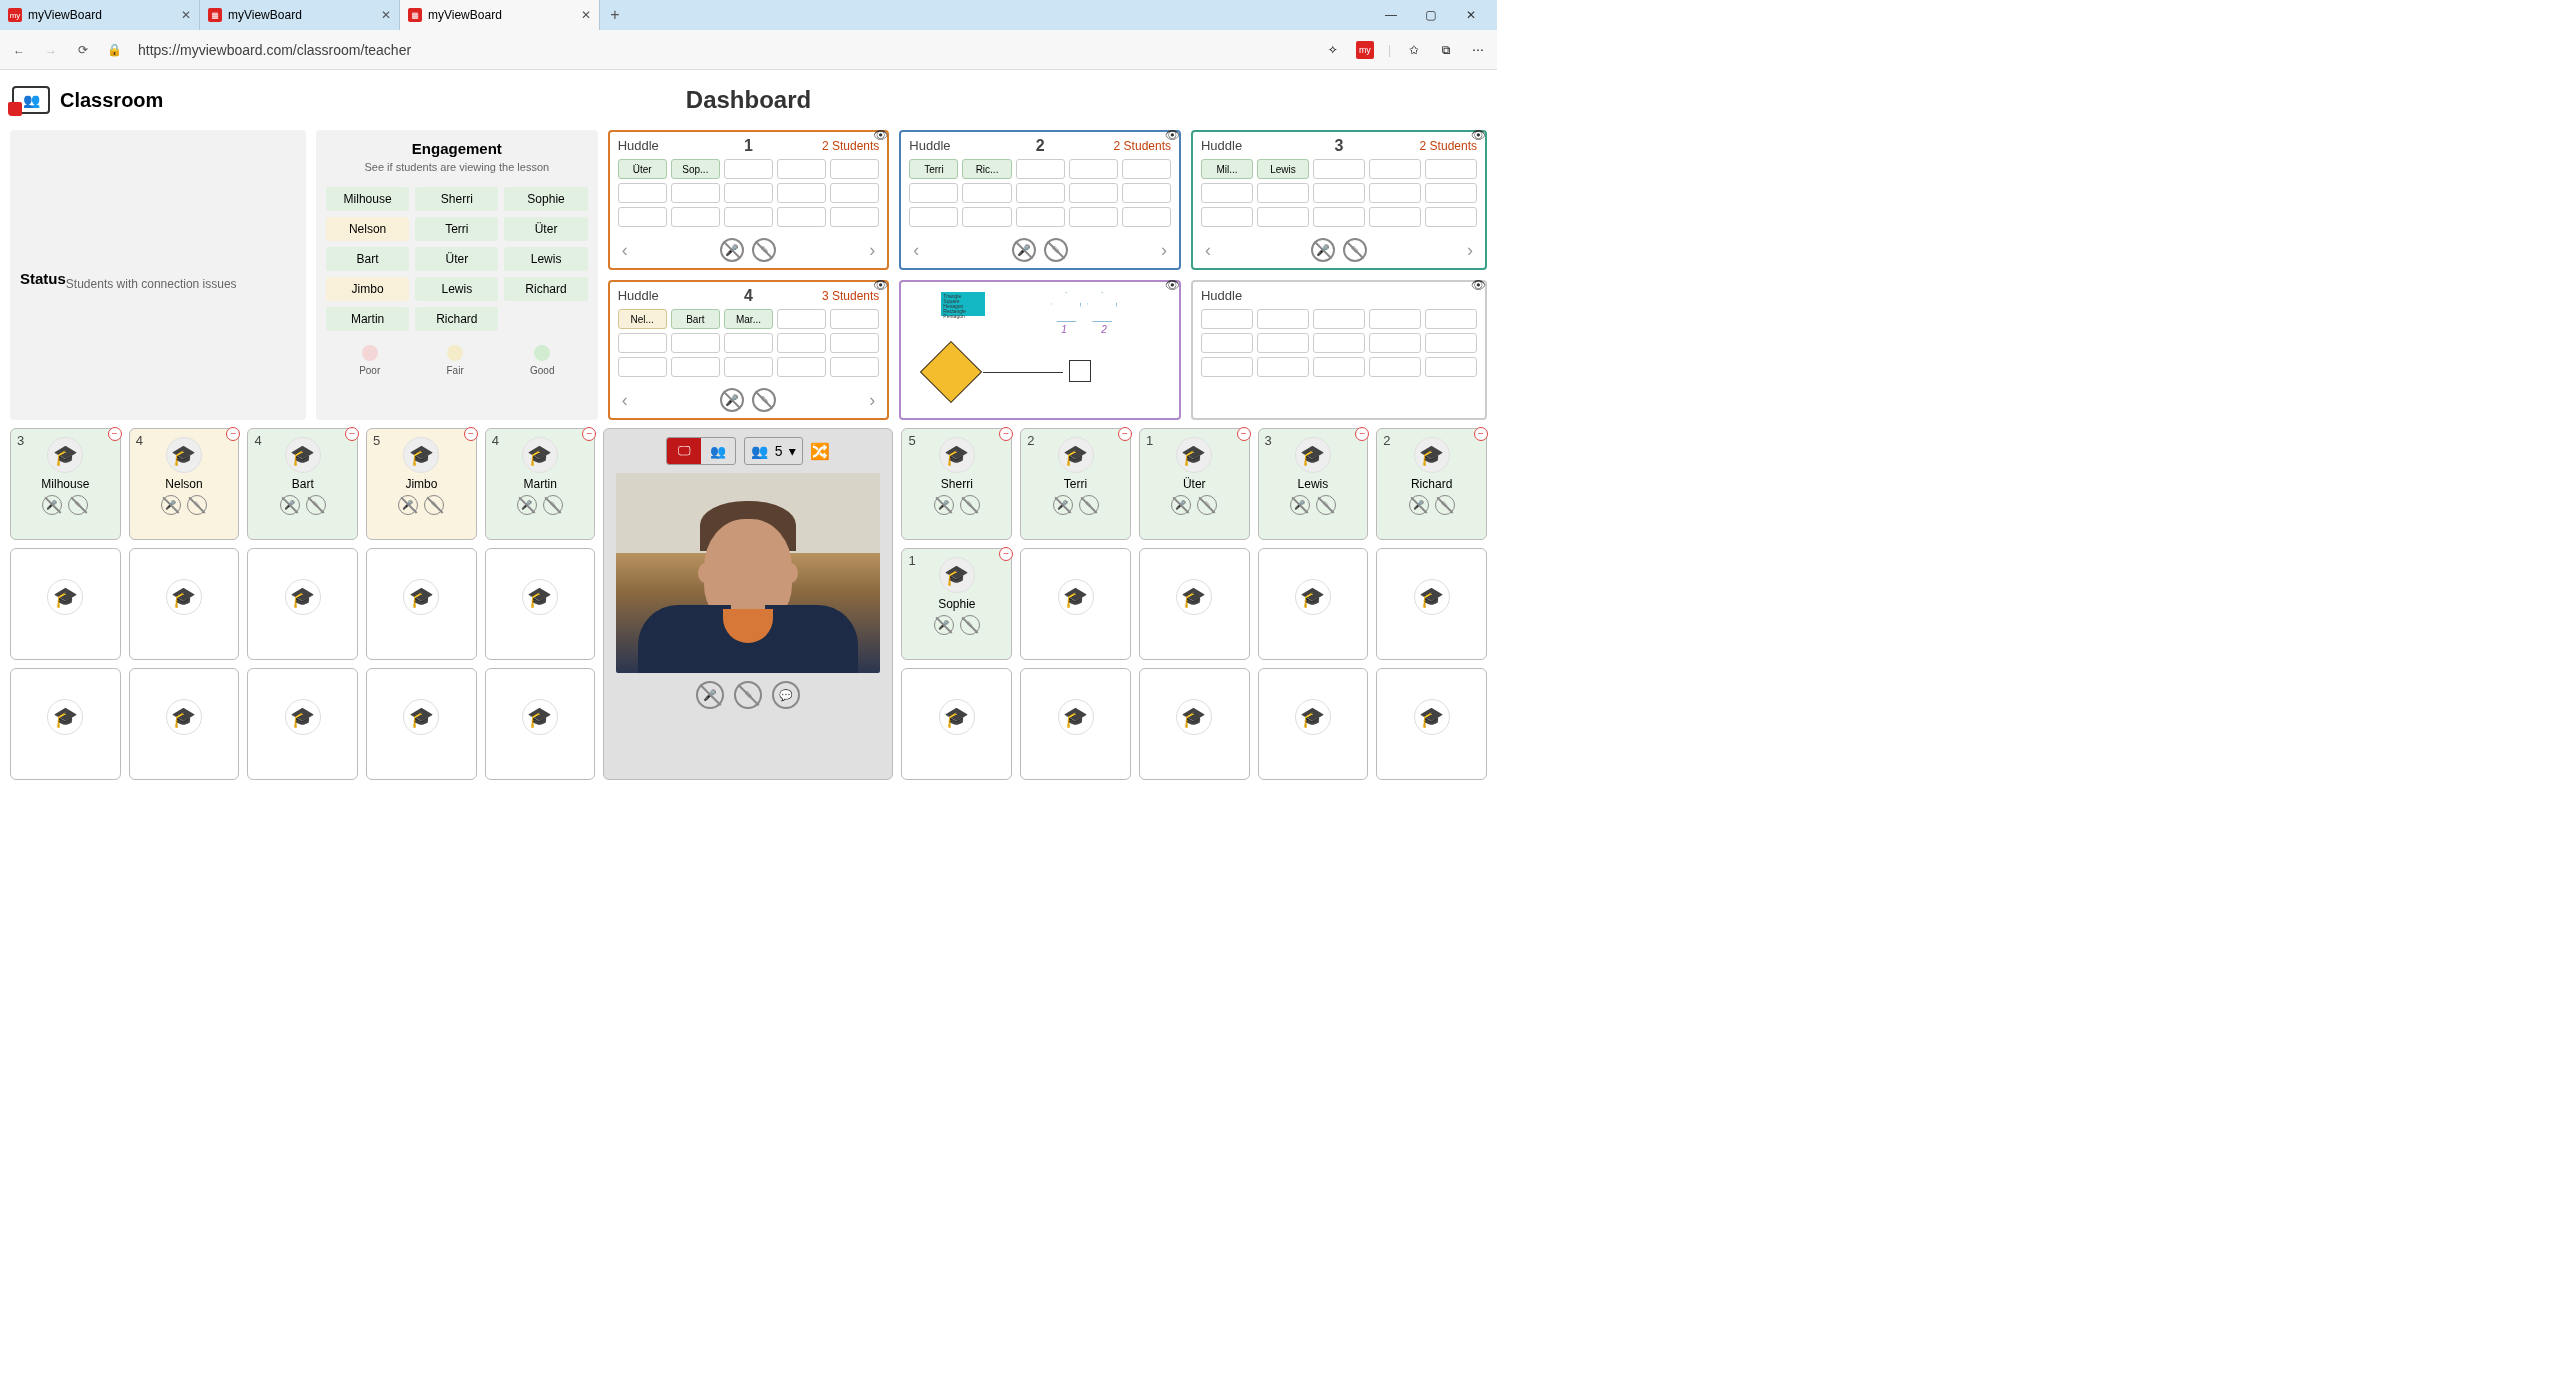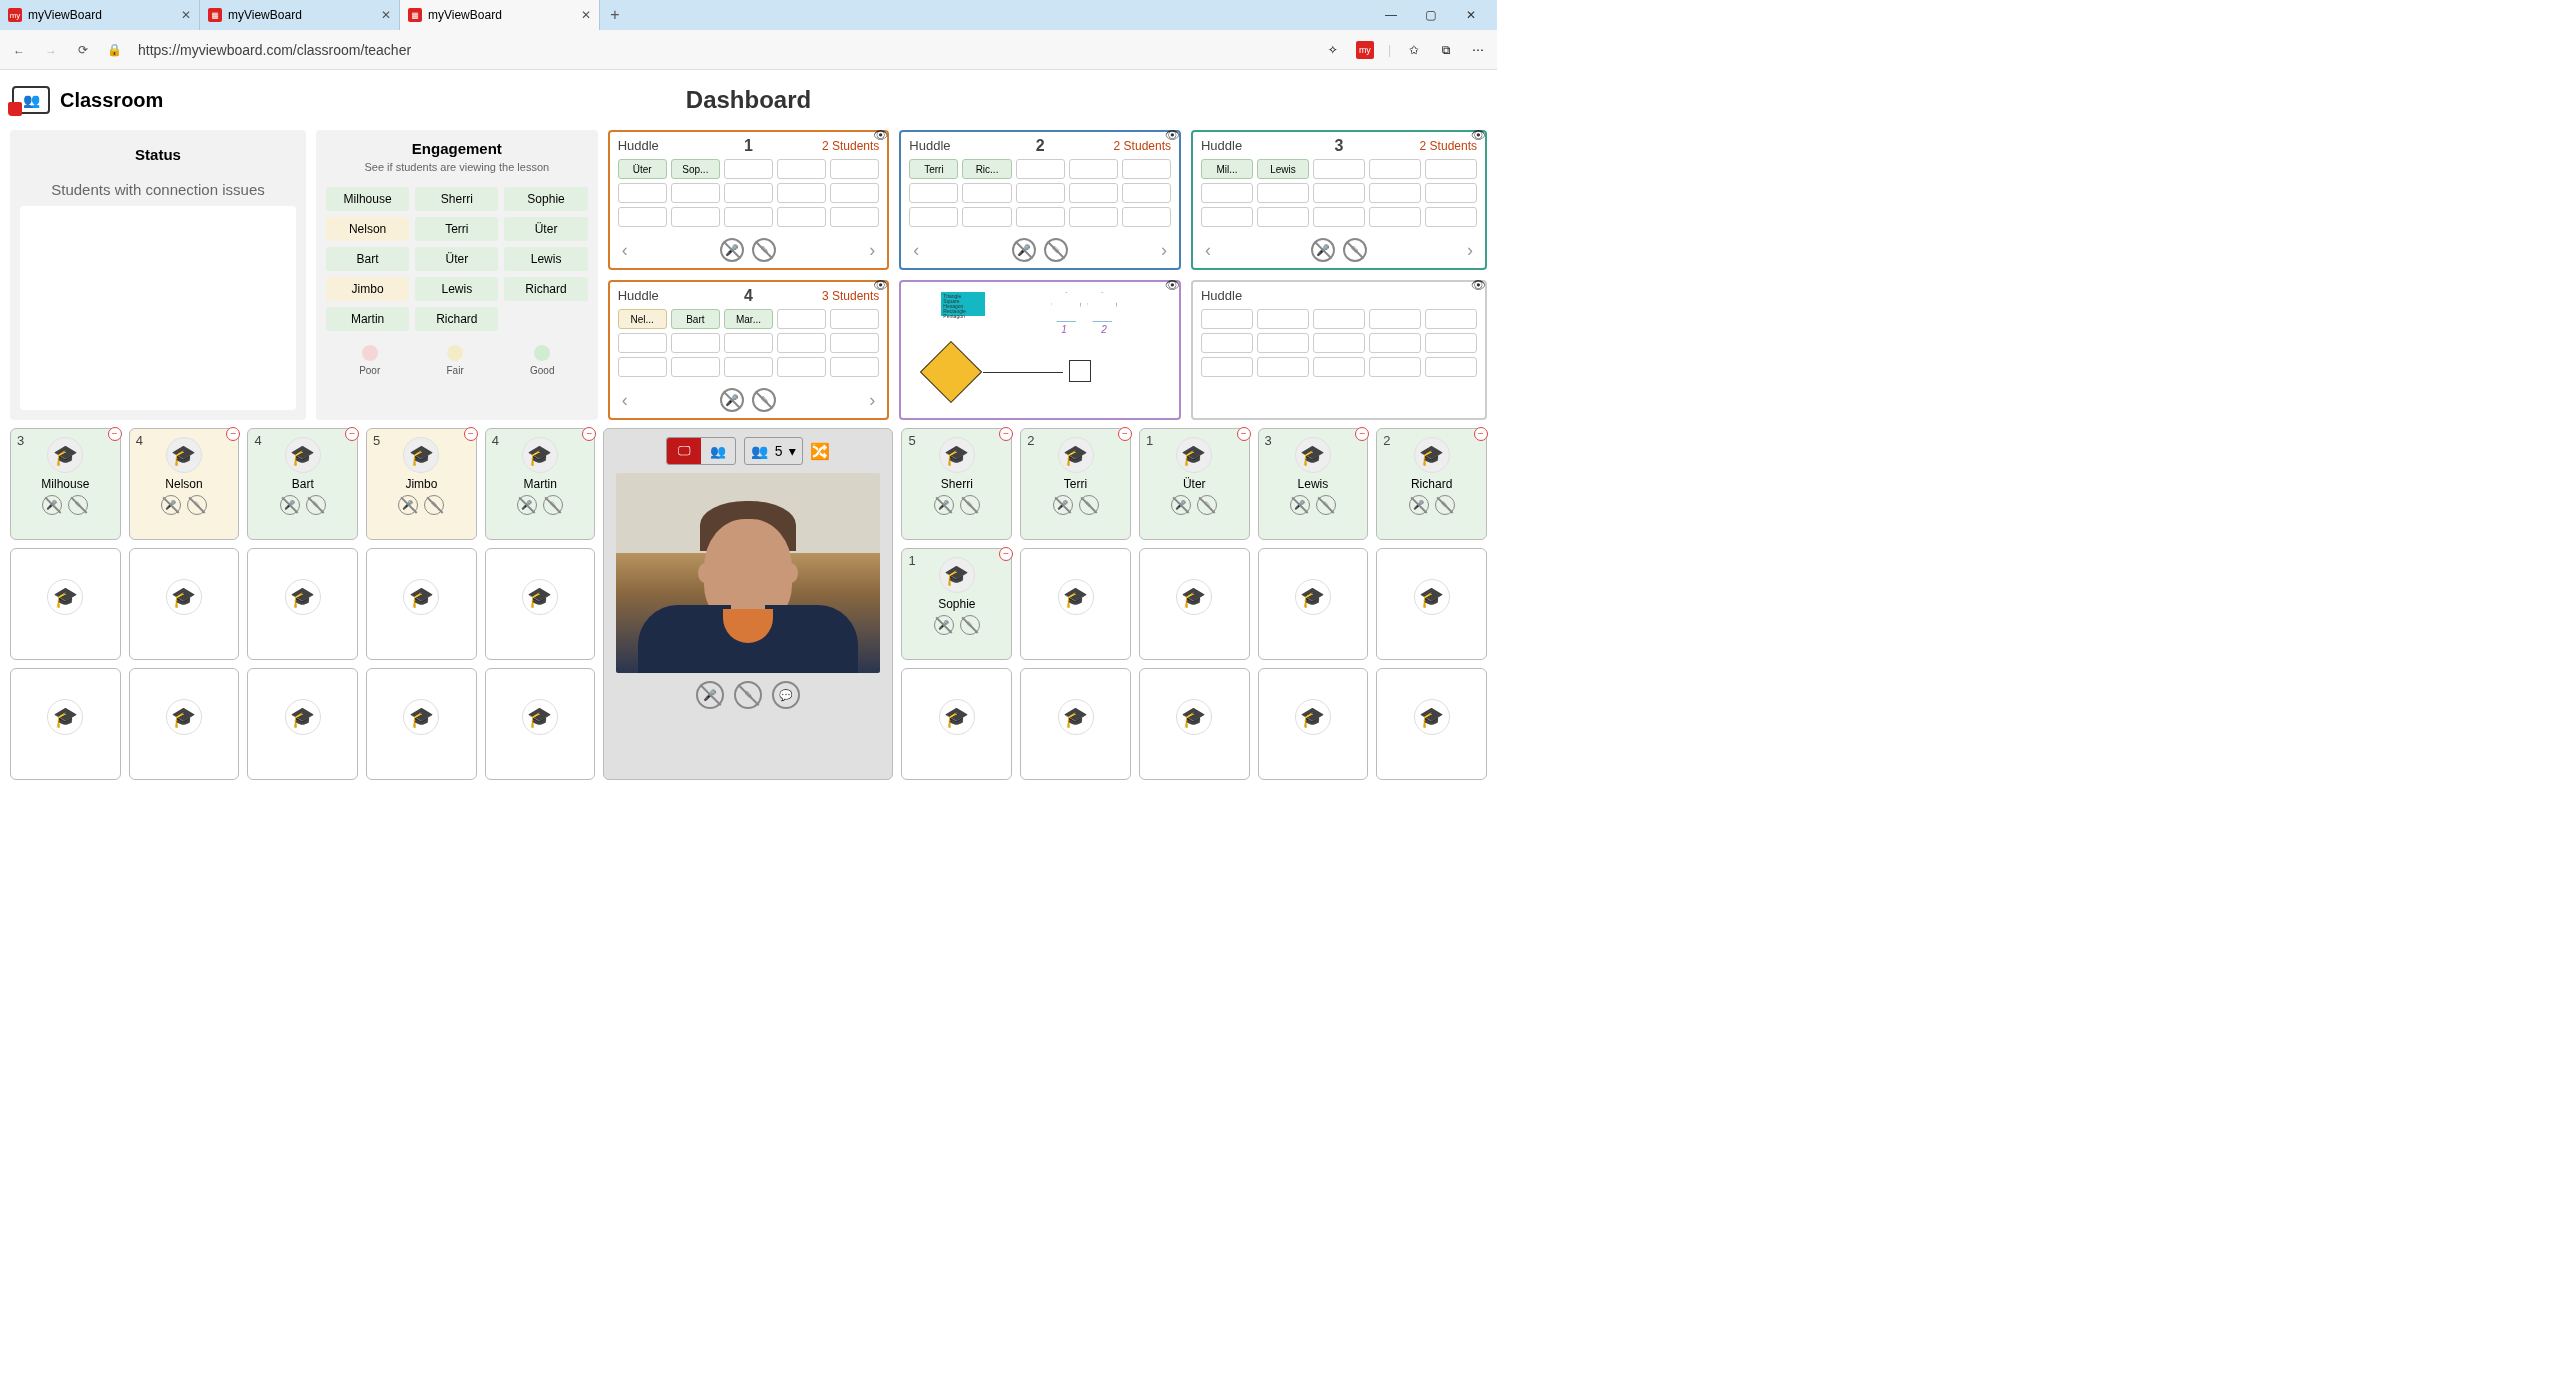--- a/index.html
+++ b/index.html
@@ -27,23 +27,23 @@
 .app-header { height: 60px; display:flex; align-items:center; padding: 0 12px; position:relative;}
 .logo-box { display:flex; align-items:center; gap:10px;}
 .logo-icon { width:38px; height:28px; border:2px solid #333; border-radius:4px; position:relative; display:flex; align-items:center; justify-content:center; background:#fff;}
 .logo-icon::after { content:''; position:absolute; left:-6px; bottom:-4px; width:14px; height:14px; background:#d22; border-radius:2px 2px 2px 4px; }
 .logo-people { font-size:14px; color:#333; letter-spacing:-2px;}
 .classroom-title { font-size:20px; font-weight:bold;}
 .dashboard-title { position:absolute; left:50%; transform:translateX(-50%); font-size:24px; font-weight:600; color:#333;}
 
 .content { display:grid; grid-template-columns: 296px 1fr 1fr 1fr 296px; grid-template-rows: auto auto; gap: 10px; padding: 0 10px;}
 .panel { background:#f2f2f2; border-radius:4px; padding:10px; }
-.status-panel { grid-row: 1 / 3; min-height:290px; display:flex; flex-direction:column; align-items:center;}
+.status-panel { grid-row: 1 / 3; min-height:290px; display:flex; flex-direction:row; align-items:center;}
 .status-panel h3 { font-size:15px; font-weight:600; margin-top:6px;}
-.status-panel .sub { font-size:15px; color:#666; margin-top:18px;}
+.status-panel .sub { font-size:12px; color:#666; margin-top:18px;}
 .status-box { background:#fff; border-radius:4px; width:100%; flex:1; margin-top:8px;}
 
 .engagement-panel { grid-row:1 / 3; min-height:290px;}
 .engagement-panel h3 { font-size:15px; font-weight:600; text-align:center; margin-top:0;}
 .engagement-panel .sub { font-size:11px; color:#666; text-align:center; margin-top:4px;}
 .eng-grid { display:grid; grid-template-columns:1fr 1fr 1fr; gap:6px; margin-top:14px;}
 .eng-chip { border-radius:3px; text-align:center; padding:5px 4px; font-size:12px;}
 .eng-good { background:#e1f0e1;}
 .eng-fair { background:#f8f0d8;}
 .legend { display:flex; justify-content:space-around; margin-top:14px;}

